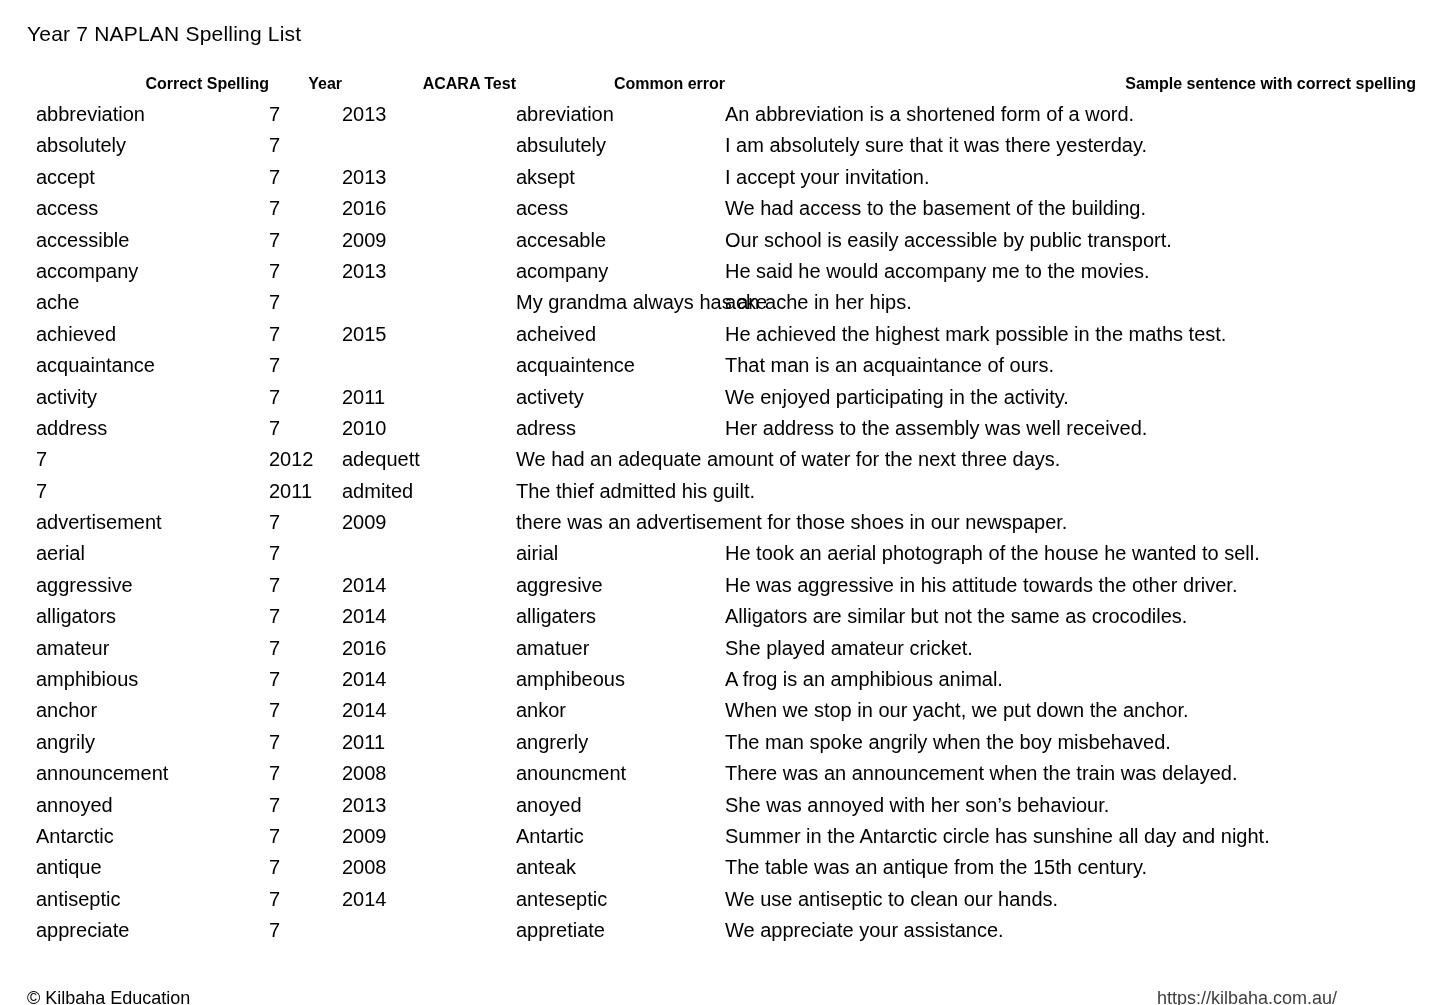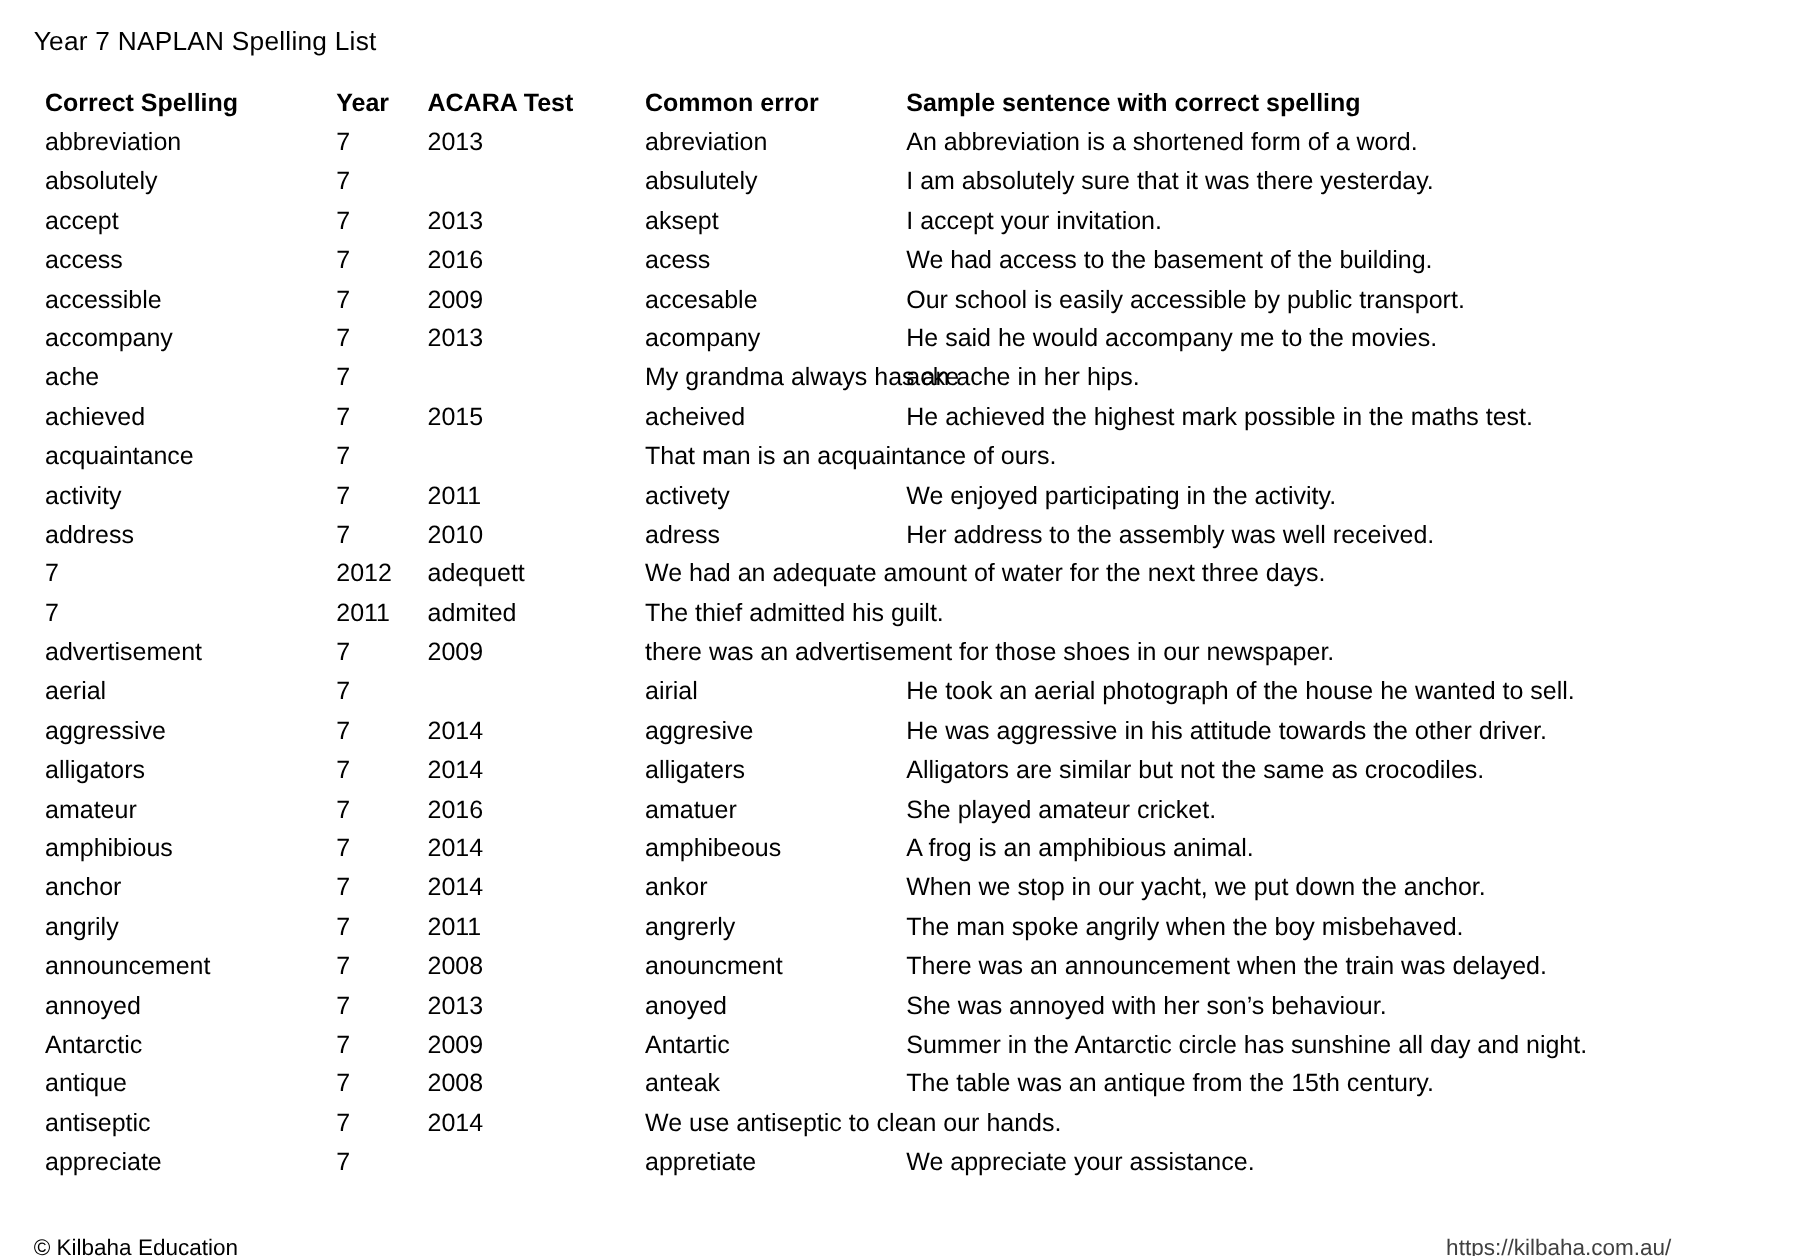--- a/index.html
+++ b/index.html
@@ -34,23 +34,24 @@
     top: 68px;
     width: 1380px;
   }
   .trow {
     display: grid;
     grid-template-columns: 233px 73px 174px 209px 1fr;
     align-items: baseline;
   }
   .trow.header {
     font-weight: 700;
-    font-size: 20px;
+    font-size: 16px;
     height: 31px;
     line-height: 31px;
+    text-align: right;
   }
   .trow.body-row {
     font-size: 20px;
     height: 31.4px;
     line-height: 31.4px;
     white-space: nowrap;
   }
   .cell { overflow: visible; }
   .footer {
     position: absolute;
@@ -136,20 +137,21 @@
           <div class="cell cell-word">achieved</div>
           <div class="cell cell-year">7</div>
           <div class="cell cell-test">2015</div>
           <div class="cell cell-error">acheived</div>
           <div class="cell cell-sentence">He achieved the highest mark possible in the maths test.</div>
         </div>
         <div class="trow body-row">
           <div class="cell cell-word">acquaintance</div>
           <div class="cell cell-year">7</div>
           <div class="cell cell-test"></div>
+          <div class="cell cell-error">acquaintence</div>
           <div class="cell cell-sentence">That man is an acquaintance of ours.</div>
         </div>
         <div class="trow body-row">
           <div class="cell cell-word">activity</div>
           <div class="cell cell-year">7</div>
           <div class="cell cell-test">2011</div>
           <div class="cell cell-error">activety</div>
           <div class="cell cell-sentence">We enjoyed participating in the activity.</div>
         </div>
         <div class="trow body-row">
@@ -251,20 +253,21 @@
           <div class="cell cell-word">antique</div>
           <div class="cell cell-year">7</div>
           <div class="cell cell-test">2008</div>
           <div class="cell cell-error">anteak</div>
           <div class="cell cell-sentence">The table was an antique from the 15th century.</div>
         </div>
         <div class="trow body-row">
           <div class="cell cell-word">antiseptic</div>
           <div class="cell cell-year">7</div>
           <div class="cell cell-test">2014</div>
+          <div class="cell cell-error">anteseptic</div>
           <div class="cell cell-sentence">We use antiseptic to clean our hands.</div>
         </div>
         <div class="trow body-row">
           <div class="cell cell-word">appreciate</div>
           <div class="cell cell-year">7</div>
           <div class="cell cell-test"></div>
           <div class="cell cell-error">appretiate</div>
           <div class="cell cell-sentence">We appreciate your assistance.</div>
         </div>
       </div>

